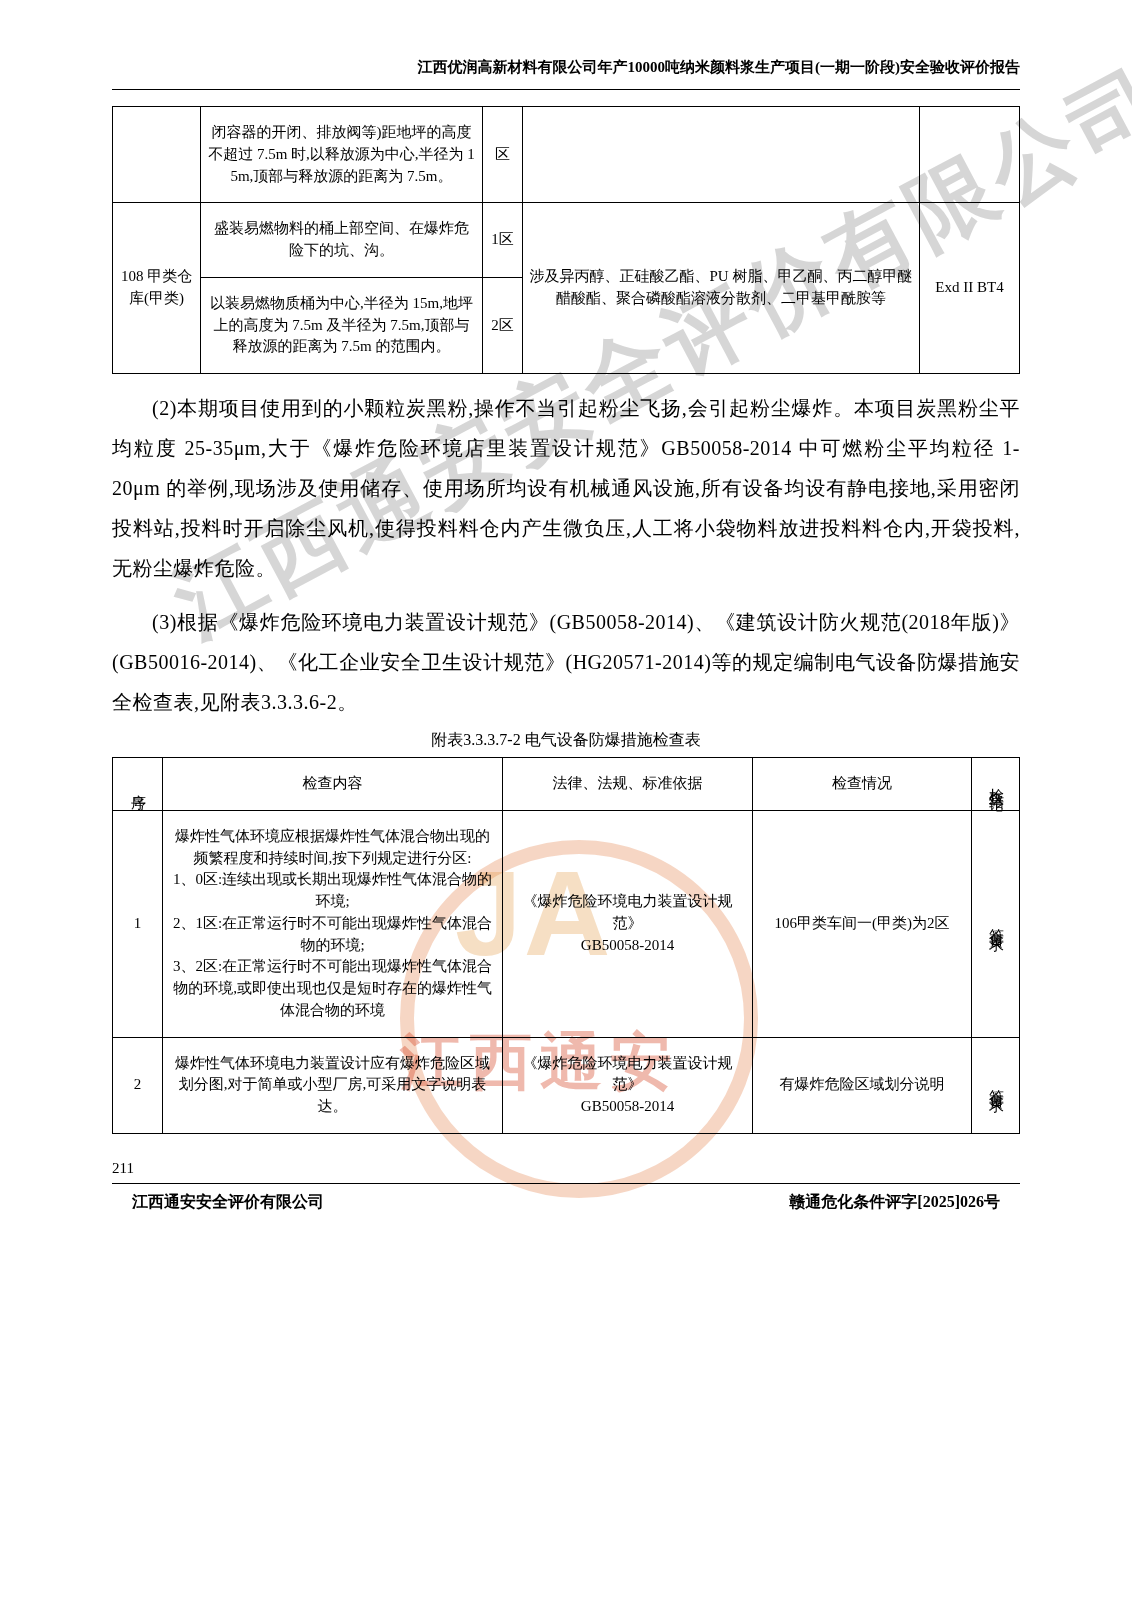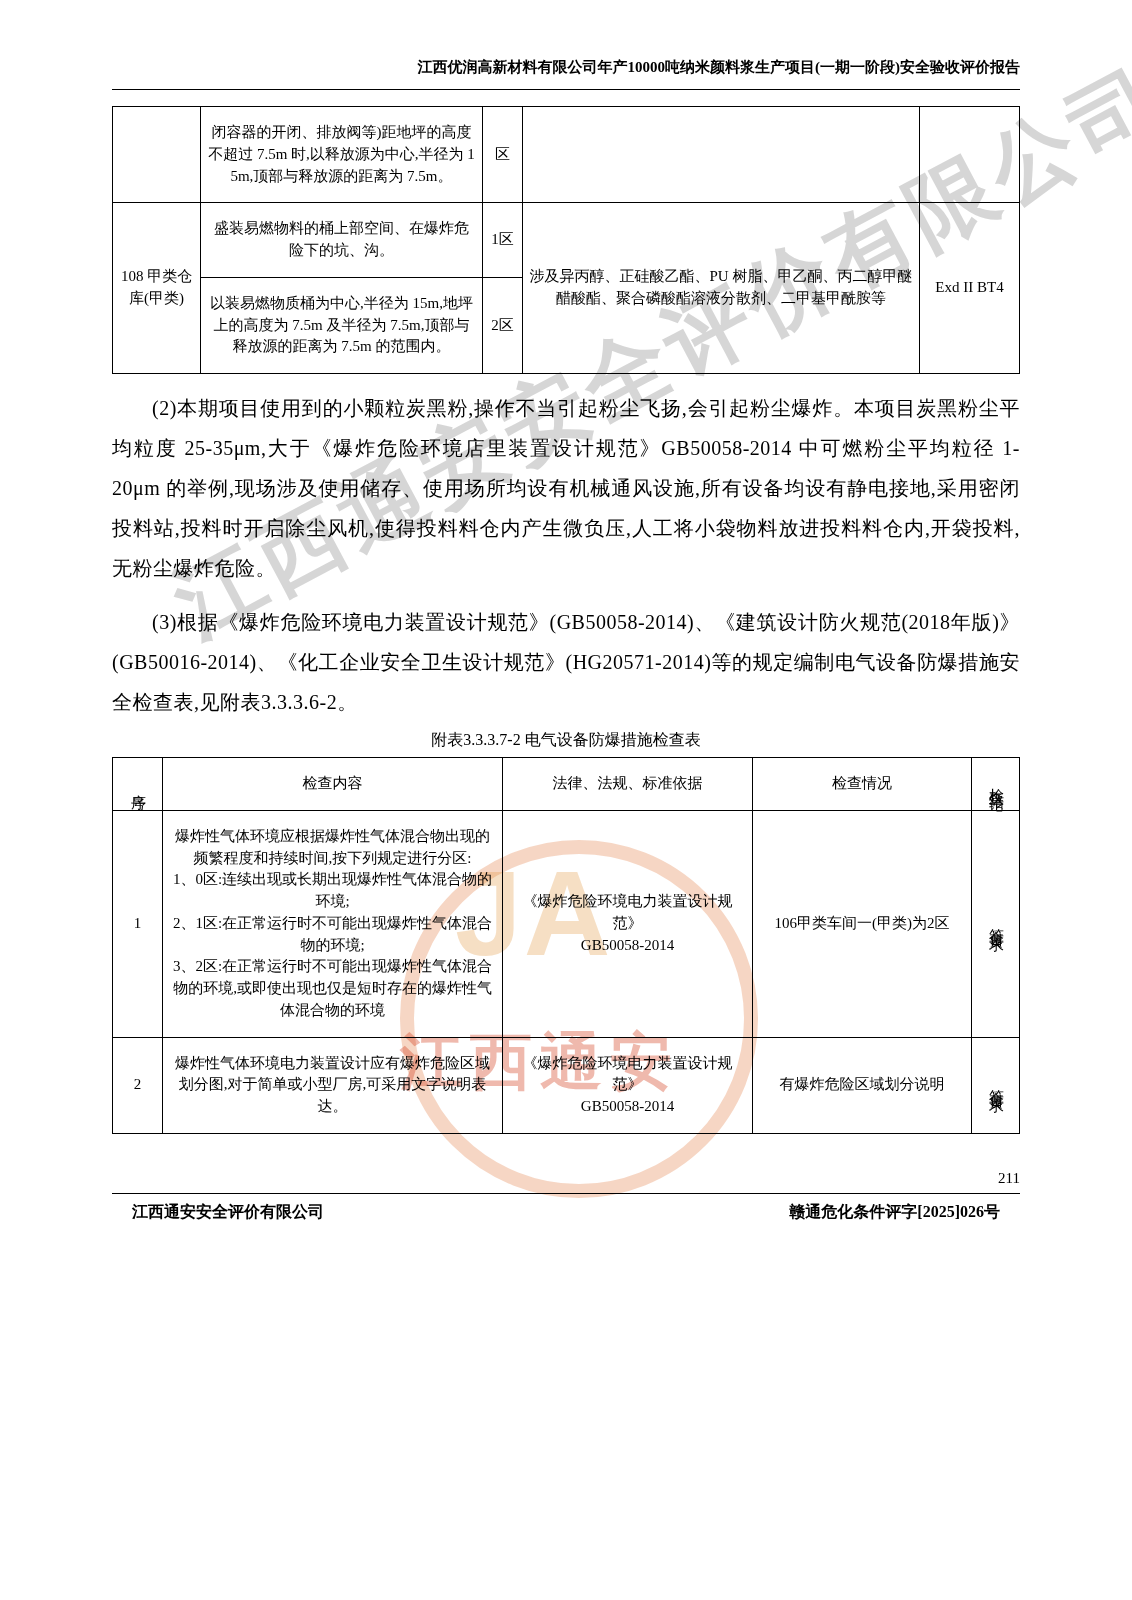--- a/index.html
+++ b/index.html
@@ -123,23 +123,23 @@
     letter-spacing: 0.5px;
   }
   .tbl-caption {
     text-align: center;
     font-size: 16px;
     margin: 8px 0 6px 0;
   }
 
   
   .pagenum {
-    text-align: right;
+    text-align: left;
     font-size: 15px;
-    margin-top: 36px;
+    margin-top: 26px;
   }
   .footer-rule {
     border-bottom: 1.5px solid #000;
     margin: 6px 0 8px 0;
   }
   .doc-footer {
     display: flex;
     justify-content: space-between;
     font-size: 16px;
     font-weight: bold;

